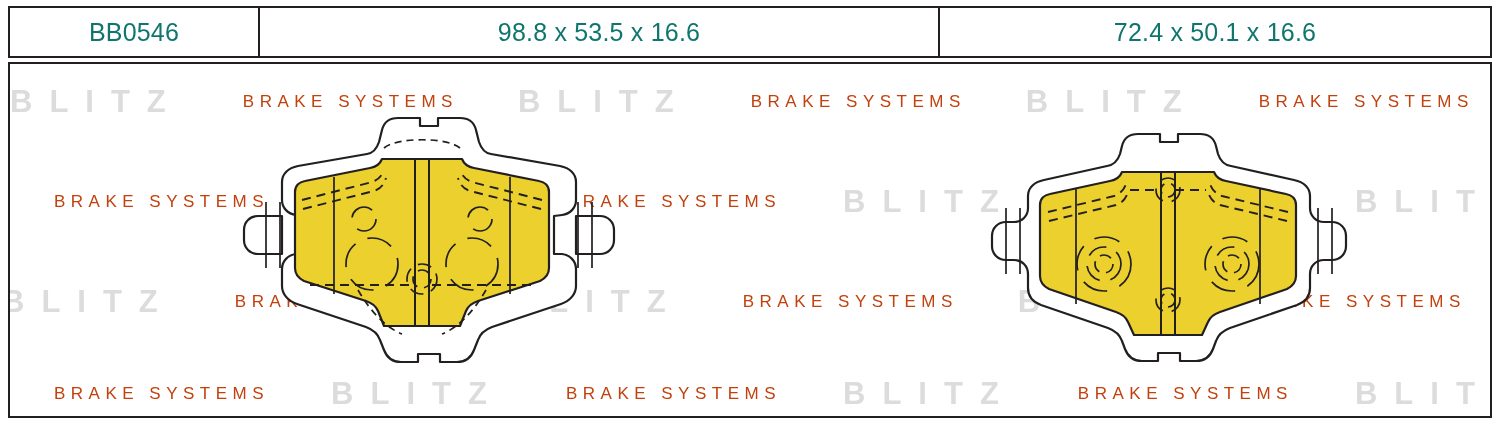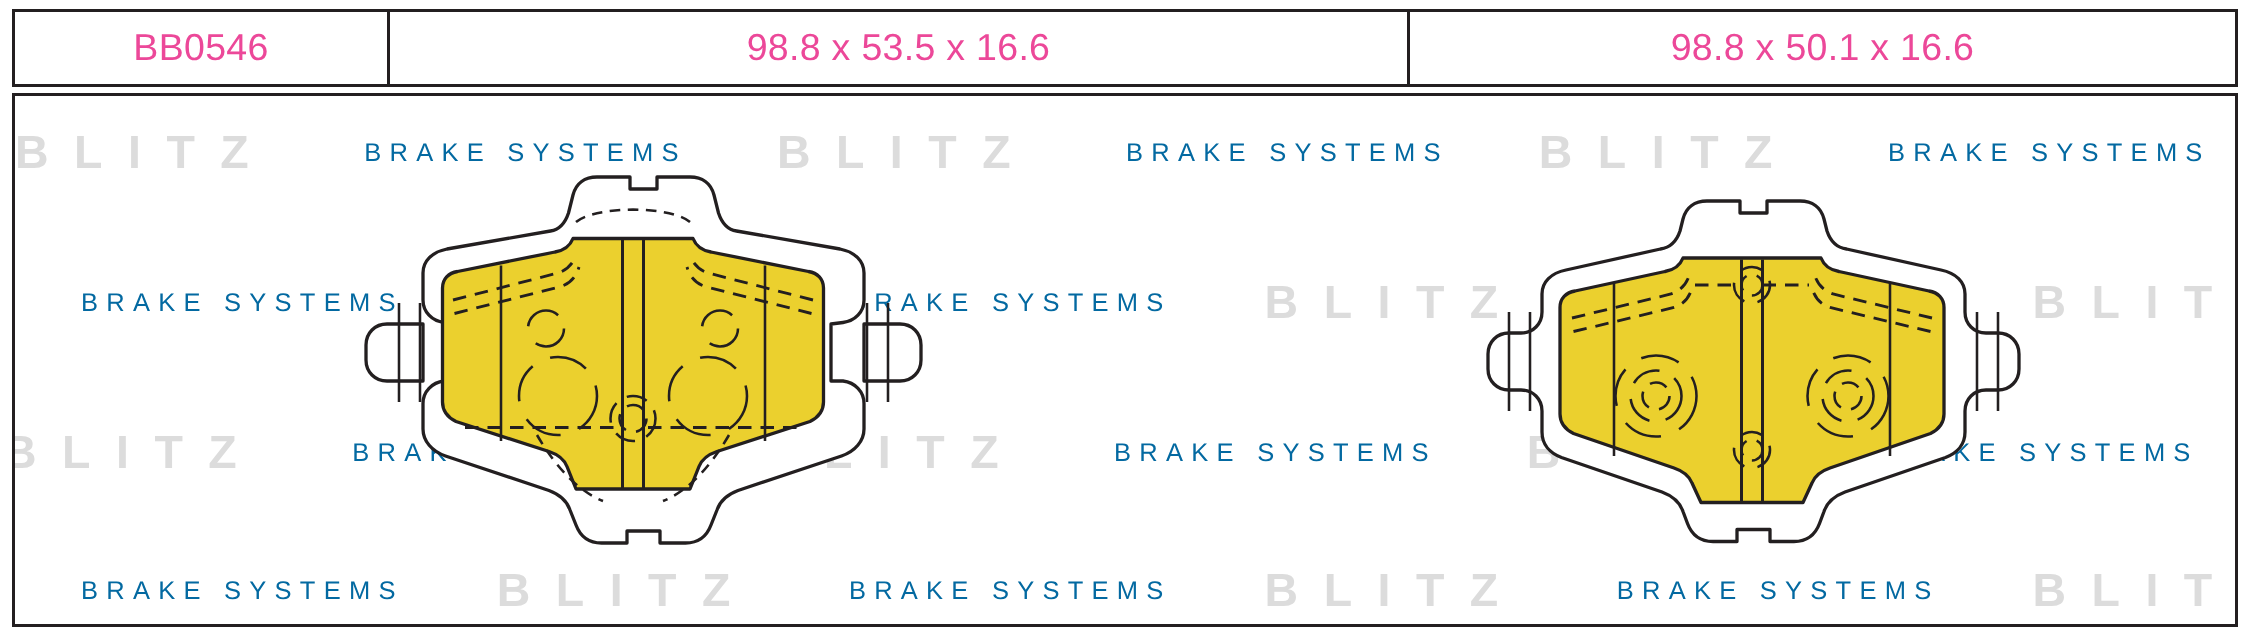--- a/index.html
+++ b/index.html
@@ -31,21 +31,21 @@
     border: 2.5px solid #231f20;
     background: #ffffff;
     z-index: 5;
   }
   .header-cell {
     display: flex;
     align-items: center;
     justify-content: center;
     box-sizing: border-box;
     height: 100%;
-    color: #ec4899;
+    color: #0f766e;
     font-size: 25px;
     letter-spacing: 0.2px;
     white-space: nowrap;
   }
   .header-cell.c0 { width: 250px; border-right: 2.5px solid #231f20; }
   .header-cell.c1 { width: 680px; border-right: 2.5px solid #231f20; }
   .header-cell.c2 { flex: 1 1 auto; }
 
   
   .frame {
@@ -79,21 +79,21 @@
   .wm-big {
     font-size: 31px;
     letter-spacing: 17px;
     color: #dcdcdc;
     font-weight: 700;
     line-height: 1;
   }
   .wm-small {
     font-size: 17px;
     letter-spacing: 5.5px;
-    color: #0369a1;
+    color: #c2410c;
     font-weight: 400;
     line-height: 1;
   }
 
   
   .pad {
     position: absolute;
     z-index: 3;
   }
   .pad svg { display: block; overflow: visible; }
@@ -107,21 +107,21 @@
   .dash-s   { fill:none; stroke:#231f20; stroke-width:1.7; stroke-dasharray:7 5; }
 </style>
 </head>
 <body>
 
 <div id="page">
 
   <div class="header-table">
     <div class="header-cell c0">BB0546</div>
     <div class="header-cell c1">98.8 x 53.5 x 16.6</div>
-    <div class="header-cell c2">98.8 x 50.1 x 16.6</div>
+    <div class="header-cell c2">72.4 x 50.1 x 16.6</div>
   </div>
 
   <div class="frame">
 
     <div class="wm-layer">
       <div class="wm-row" style="top:22px; left:0px;">
         <span class="wm-big">BLITZ</span>
         <span class="wm-small" style="margin:0 60px;">BRAKE SYSTEMS</span>
         <span class="wm-big">BLITZ</span>
         <span class="wm-small" style="margin:0 60px;">BRAKE SYSTEMS</span>

